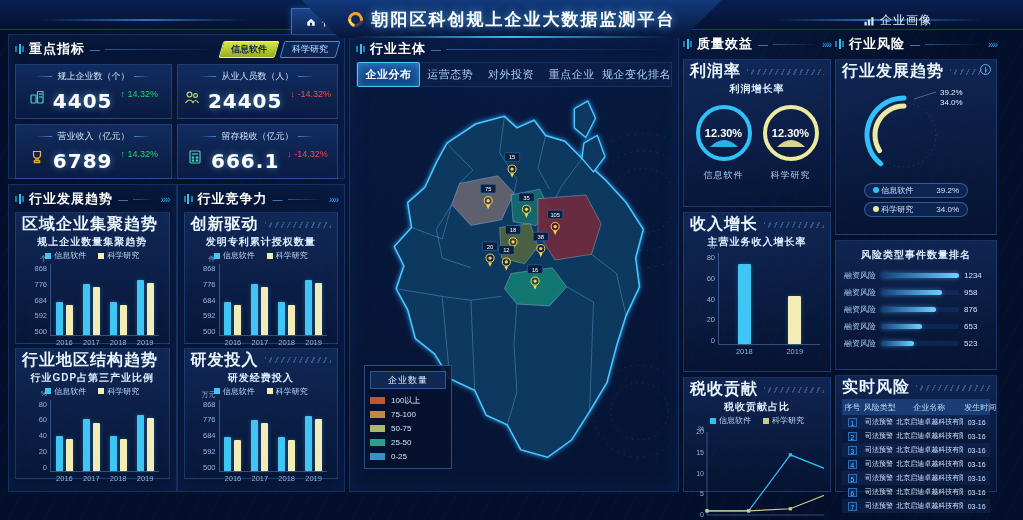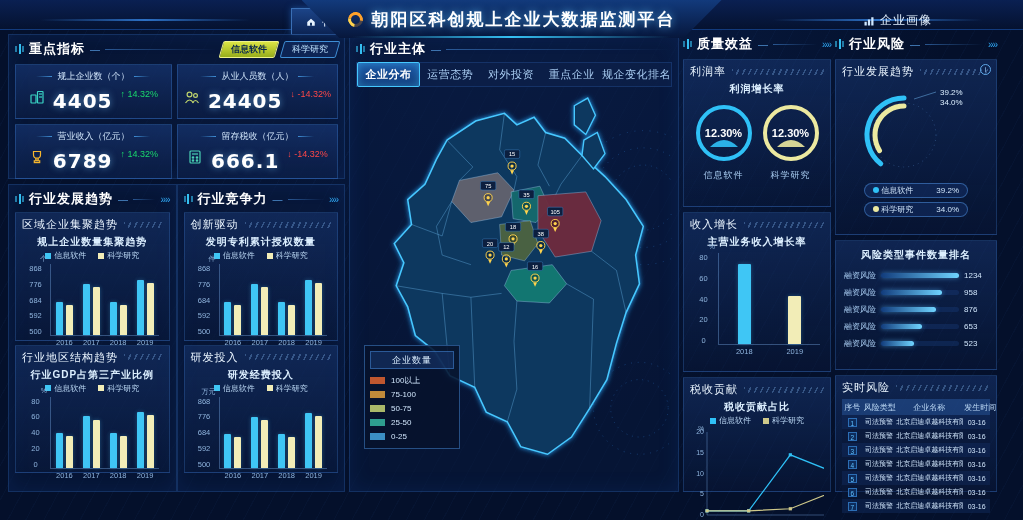--- a/index.html
+++ b/index.html
@@ -33,35 +33,35 @@
   .nav-ico{display:inline-flex}
   
   .main{position:relative;display:flex;gap:4px;padding:4px 8px 8px;height:470px}
   .col-left{width:337px;display:flex;flex-direction:column;gap:5px}
   .row-left{display:flex;flex:1;min-height:0}
   .row-left>.panel{flex:1;min-width:0}
   .col-center{width:330px}
   .col-q{width:148px;display:flex;flex-direction:column;gap:5px}
   .col-r{width:162px;display:flex;flex-direction:column;gap:5px}
   .panel{background:rgba(10,26,62,.55);border:1px solid rgba(46,100,180,.35);
-    box-shadow:inset 0 0 20px rgba(20,70,160,.18);padding:4px 6px 18px;display:flex;flex-direction:column;min-height:0}
+    box-shadow:inset 0 0 20px rgba(20,70,160,.18);padding:4px 6px 12px;display:flex;flex-direction:column;min-height:0}
   
   .sec-head{display:flex;align-items:center;gap:5px;height:20px;flex:none}
   .sec-bars{display:flex;align-items:center;gap:1.5px}
   .sec-bars i{width:2px;background:#35c0f2;display:block}
   .sec-bars i:nth-child(1){height:6px;opacity:.6}.sec-bars i:nth-child(2){height:10px}.sec-bars i:nth-child(3){height:6px;opacity:.6}
   .sec-title{font-size:13px;font-weight:bold;color:#fff;letter-spacing:1px;white-space:nowrap}
   .sec-dash{color:#4f8fd0;font-size:10px}
   .sec-line{flex:1;height:1px;background:linear-gradient(90deg,rgba(70,140,220,.55),rgba(70,140,220,0))}
   .more{color:#2fa8f5;font-size:10px;cursor:pointer;flex:none;letter-spacing:-1px}
   
   .subcard{background:linear-gradient(180deg,rgba(24,54,112,.55),rgba(10,26,62,.35));
     border:1px solid rgba(58,120,200,.3);padding:4px 6px;display:flex;flex-direction:column;min-height:0;position:relative}
   .sub-head{display:flex;align-items:center;gap:6px;height:15px;flex:none}
-  .sub-title{font-size:11px;font-weight:normal;color:#eaf5ff;letter-spacing:1px;white-space:nowrap}
+  .sub-title{font-size:16px;font-weight:bold;color:#eaf5ff;letter-spacing:1px;white-space:nowrap}
   .slashes{flex:1;height:6px;background:repeating-linear-gradient(115deg,rgba(140,195,255,.3) 0 1.5px,transparent 1.5px 5.5px)}
   
   .kpi-filters{display:flex;gap:5px;margin-left:auto}
   .f-btn{transform:skewX(-16deg);padding:1px 9px;font-size:9px;cursor:pointer;border-radius:2px}
   .f-btn span{display:inline-block;transform:skewX(16deg)}
   .f-btn.active{background:linear-gradient(180deg,#dbe544,#97ad1b);color:#07254f;border:1px solid #eef38a;font-weight:bold}
   .f-btn.inactive{background:rgba(20,50,110,.5);border:1px solid #3f8ed6;color:#bfe3ff}
   .kpi-grid{display:grid;grid-template-columns:1fr 1fr;gap:5px;margin-top:5px}
   .kpi-card{height:55px;background:linear-gradient(180deg,rgba(30,66,138,.5),rgba(12,30,70,.6));
     border:1px solid rgba(60,125,210,.35);padding:5px 6px;display:flex;flex-direction:column;justify-content:space-between}
@@ -71,21 +71,21 @@
   .kpi-main{display:flex;justify-content:center;gap:8px}
   .kpi-val{font-size:20px;font-weight:bold;color:#fff;letter-spacing:1px;text-shadow:0 0 7px rgba(120,200,255,.55);font-family:"DejaVu Sans",sans-serif}
   .kpi-delta{font-size:9px;font-weight:normal;white-space:nowrap}
   .up{color:#19d86b}.down{color:#ff4747}
   
   .chart{display:flex;flex-direction:column;min-height:0}
   .c-title{text-align:center;font-size:10px;color:#dcefff;margin:3px 0 1px;font-weight:bold;letter-spacing:1px}
   .c-legend{display:flex;justify-content:center;gap:12px;font-size:8px;color:#bcd9f5;height:11px;align-items:center}
   .c-legend .sw{width:6px;height:6px;display:inline-block;margin-right:3px;vertical-align:middle}
   .c-body{display:flex;margin:3px 4px 13px 2px}
-  .c-y{display:flex;flex-direction:column;justify-content:space-between;align-items:center;font-size:7.5px;color:#8fb4dd;padding-right:3px;width:26px;position:relative}
+  .c-y{display:flex;flex-direction:column;justify-content:space-between;align-items:flex-end;font-size:7.5px;color:#8fb4dd;padding-right:3px;width:26px;position:relative}
   .c-unit{position:absolute;top:-10px;right:3px;font-size:7px;color:#8fb4dd}
   .c-plot{flex:1;display:flex;justify-content:space-around;align-items:flex-end;
     border-left:1px solid rgba(120,170,230,.4);border-bottom:1px solid rgba(120,170,230,.4);position:relative}
   .c-group{display:flex;align-items:flex-end;gap:3px;position:relative;height:100%}
   .c-bar{width:7px;border-radius:1px 1px 0 0;box-shadow:0 0 4px rgba(80,200,255,.3)}
   .c-x{position:absolute;bottom:-12px;left:50%;transform:translateX(-50%);font-size:7.5px;color:#8fb4dd;white-space:nowrap}
   
   .line-wrap{display:flex;justify-content:center}
   
   .hb-rows{margin-top:4px}
@@ -114,21 +114,21 @@
   .rt-table tr.odd td{background:rgba(16,40,88,.55)}
   .rt-table tr.even td{background:rgba(9,24,56,.5)}
   .no-badge{display:inline-block;width:9px;height:9px;line-height:9px;background:#0d2c5c;border:1px solid #2c6eb5;color:#5fc0ff;font-size:6.5px}
   
   .tabs{display:flex;align-items:center;background:rgba(14,34,76,.6);border:1px solid rgba(46,100,180,.3);height:25px;margin-top:3px;flex:none}
   .tab{flex:1;text-align:center;font-size:11px;color:#a9cdf2;cursor:pointer;line-height:23px;white-space:nowrap;letter-spacing:.5px}
   .tab.active{background:linear-gradient(180deg,#1c5aa8,#113a78);border:1px solid #45c8ff;color:#fff;font-weight:bold;
     box-shadow:inset 0 0 8px rgba(70,200,255,.45);border-radius:2px}
   .map-wrap{position:relative;flex:1;min-height:0;overflow:hidden}
   .map-svg{position:absolute;inset:0;width:100%;height:100%}
-  .map-legend{position:absolute;left:8px;bottom:24px;width:96px;background:rgba(7,18,44,.88);
+  .map-legend{position:absolute;left:8px;bottom:10px;width:88px;background:rgba(7,18,44,.88);
     border:1px solid rgba(70,140,220,.5);padding:5px;z-index:3}
   .ml-title{font-size:9px;color:#dbeeff;text-align:center;border:1px solid rgba(70,140,220,.5);
     margin-bottom:4px;padding:1.5px 0;background:rgba(25,60,120,.5);letter-spacing:1px}
   .ml-row{display:flex;align-items:center;gap:6px;font-size:8px;color:#cfe4fa;height:14px}
   .ml-sw{width:15px;height:7px;flex:none}
 </style>
 </head>
 <body>
 
 <div class="header">

